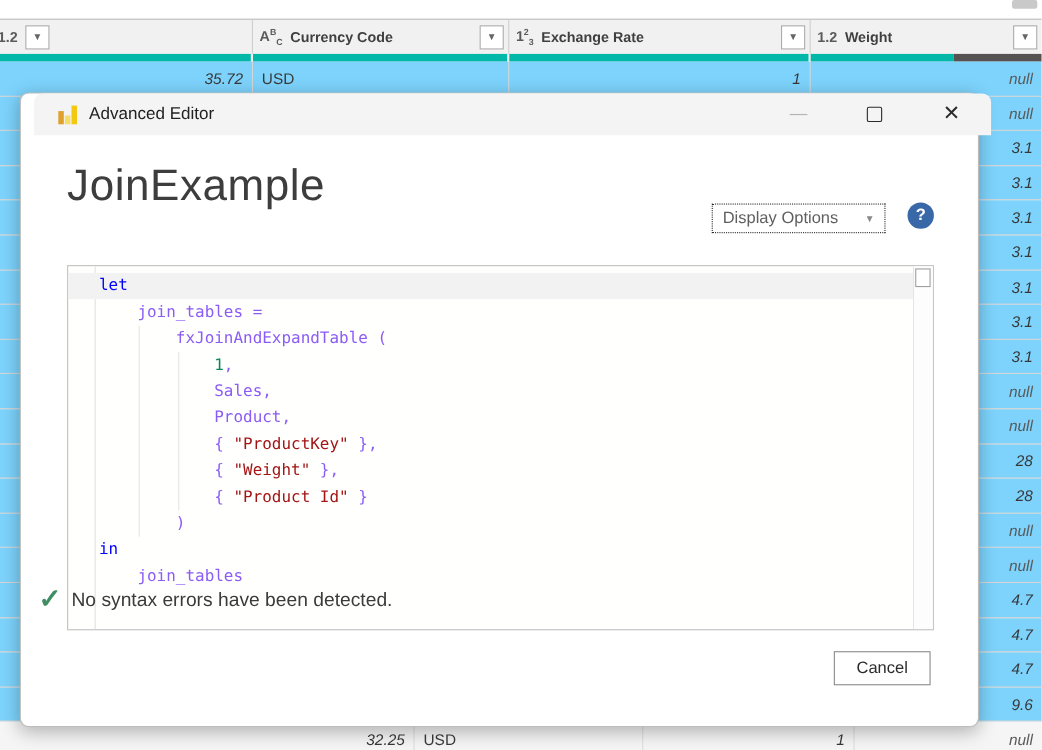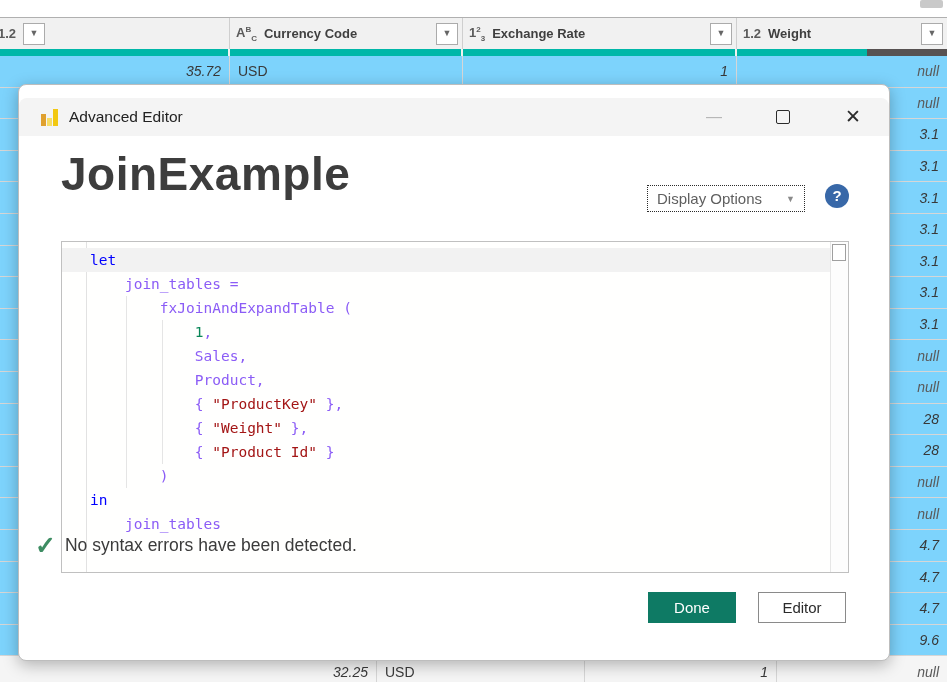--- a/index.html
+++ b/index.html
@@ -31,34 +31,34 @@
   .tcell:last-child { border-right:none; }
   .r { justify-content:flex-end; } .l { justify-content:flex-start; }
   .numv { font-style:italic; color:#383838; }
   .nullv { font-style:italic; color:#5a5a5a; }
 
   .bottom-strip { position:absolute; left:0; top:656px; width:947px; height:32px; display:grid; grid-template-columns:377px 208px 192px 170px; }
   .bottom-strip .tcell { background:#f5f5f5; }
 
   
   .dialog { position:absolute; left:18px; top:84px; width:872px; height:577px; background:#ffffff; border:1px solid #bdbdbd; border-radius:8px; box-shadow:0 4px 16px rgba(0,0,0,0.28); z-index:5; }
-  .titlebar { position:absolute; left:0; top:0; width:100%; height:38px; background:#f4f4f4; border-radius:8px 8px 0 0;margin-top:13px; }
+  .titlebar { position:absolute; left:12px; top:0; width:100%; height:38px; background:#f4f4f4; border-radius:8px 8px 0 0; }
   .pbi-icon { position:absolute; left:22px; top:10px; width:19px; height:18px; }
   .pbi-icon i { position:absolute; bottom:0; display:block; }
   .pbi-b1 { left:0;  width:5px; height:12px; background:#DFA02E; }
   .pbi-b2 { left:6px; width:5px; height:8px;  background:#F7DD66; }
   .pbi-b3 { left:12px; width:5px; height:17px; background:#F2C811; }
   .dlg-title { position:absolute; left:50px; top:0; height:38px; line-height:38px; font-size:15.5px; color:#222222; }
   .ctl { position:absolute; top:0; width:26px; height:38px; text-align:center; line-height:38px; cursor:default; }
   .ctl-min { left:682px; color:#b5b5b5; font-size:16px; }
   .ctl-max { left:751px; }
   .ctl-max i { display:inline-block; width:14px; height:14px; border:1.6px solid #2b2b2b; border-radius:2px; margin-top:12px; }
   .ctl-close { left:821px; color:#2b2b2b; font-size:19px; }
 
-  .bigtitle { position:absolute; left:42px; top:62px; font-size:46px; font-weight:700; color:#3d3d3d; letter-spacing:0.5px; }
+  .bigtitle { position:absolute; left:42px; top:62px; font-size:40px; font-weight:400; color:#3d3d3d; letter-spacing:0.5px; }
 
   .dispopts { position:absolute; left:628px; top:100px; height:27px; border:1px dotted #2b2b2b; display:flex; align-items:center; padding:0 9px; gap:24px; cursor:pointer; }
   .dispopts .dlab { font-size:15px; color:#5f5f5f; white-space:nowrap; }
   .dispopts .dcaret { font-size:9px; color:#8a8a8a; }
   .help-btn { position:absolute; left:806px; top:99px; width:24px; height:24px; border-radius:50%; background:#3868A8; color:#ffffff; font-size:15px; font-weight:700; text-align:center; line-height:24px; cursor:pointer; }
 
   .editor { position:absolute; left:42px; top:156px; width:788px; height:332px; border:1px solid #c0c0c0; background:#fffffe; overflow:hidden; }
   .gutter-line { position:absolute; left:24px; top:0; bottom:0; width:1px; background:#e2e2e2; }
   .indent-guide { position:absolute; width:1px; background:#e5e5e5; }
   .ig1 { left:64px; top:54px; height:192px; }
@@ -299,17 +299,16 @@
       <div class="ed-scrollbar">
         <div class="ed-thumb"></div>
       </div>
     </div>
 
     <div class="status-row">
       <span class="check-icon">✓</span>
       <span class="status-text">No syntax errors have been detected.</span>
     </div>
 
-    <div class="btn btn-done">Done</div>
-    <div class="btn btn-cancel">Editor</div>
+    <div class="btn btn-cancel">Cancel</div>
   </div>
 
 </div>
 
 </body></html>

